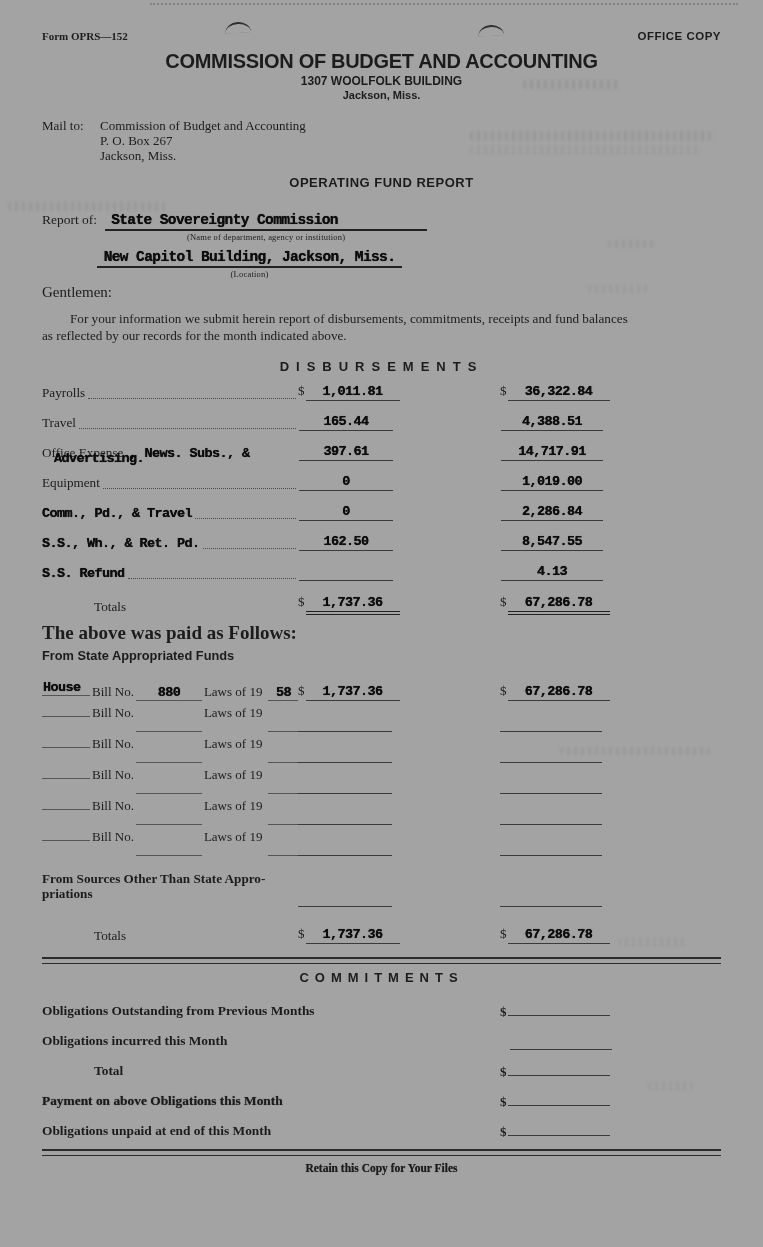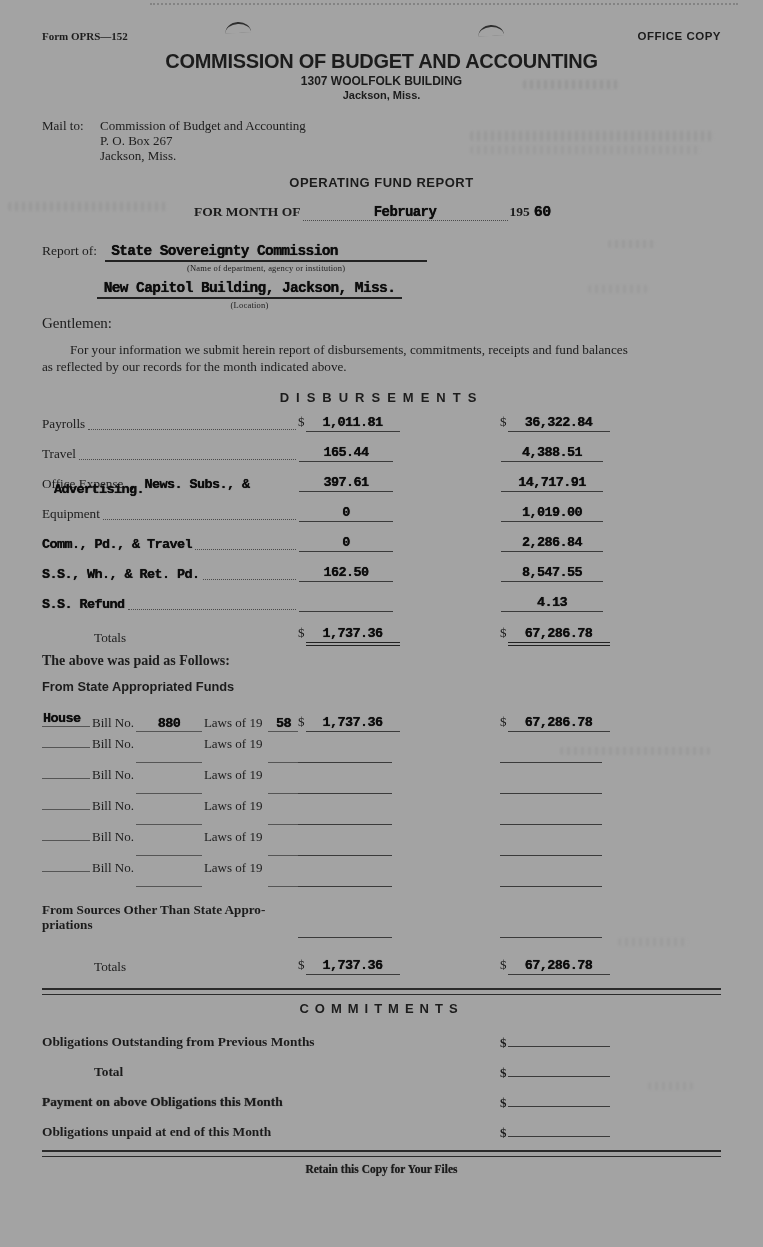--- a/index.html
+++ b/index.html
@@ -56,21 +56,21 @@
   .col1{position:absolute;left:256px;bottom:3px;display:flex;align-items:baseline;}
   .col2{position:absolute;left:458px;bottom:3px;display:flex;align-items:baseline;}
   .ds{font-size:13px;margin-right:1px;}
   .aline{display:inline-flex;justify-content:center;align-items:flex-end;width:94px;
          border-bottom:1.7px solid #3a3a3a;padding-bottom:1px;min-height:15px;}
   .col2 .aline{width:102px;}
   .aline.dbl-u{border-bottom:4px double #222;}
   .advert{position:absolute;left:12px;top:17px;}
   .tot-label{position:absolute;left:52px;bottom:3px;}
 
-  .paid-intro{margin-top:4px;font-size:14px;font-weight:700;height:26px;}
+  .paid-intro{margin-top:4px;font-size:19px;font-weight:700;height:26px;}
   .state-head{font-size:12.8px;font-weight:700;font-family:"Liberation Sans",sans-serif;height:25px;}
 
   .bill-row{position:relative;height:31px;font-size:13px;}
   .bill-flow{position:absolute;left:0;bottom:3px;display:flex;align-items:baseline;}
   .blank{display:inline-flex;justify-content:center;align-items:baseline;border-bottom:1.6px solid #555;min-height:14px;}
   .blank.pre{width:48px;position:relative;}
   .blank.pre .typed{position:absolute;left:1px;bottom:0;}
   .blank.bno{width:66px;}
   .blank.byr{width:30px;margin-left:4px;}
   .bill-txt{margin:0 2px;}
@@ -127,26 +127,20 @@
       <span class="lbl">Mail to:</span>
       <span>
         <span style="display:block">Commission of Budget and Accounting</span>
         <span style="display:block">P. O. Box 267</span>
         <span style="display:block">Jackson, Miss.</span>
       </span>
     </div>
 
     <div class="report-title">OPERATING FUND REPORT</div>
 
-    <div class="formonth">
-      <span>FOR MONTH OF</span>
-      <span class="month-blank"><span class="typed">February</span></span>
-      <span>195</span>
-      <span class="typed yr-typed">60</span>
-    </div>
 
     <div class="reportof">
       <span>Report of:</span>
       <span class="dept-wrap" style="width:322px;">
         <span class="u-blank"><span class="typed">State Sovereignty Commission</span></span>
         <span class="caption" style="display:block">(Name of department, agency or institution)</span>
       </span>
     </div>
 
     <div class="locwrap">
@@ -498,20 +492,26 @@
     <div class="sec-head" style="letter-spacing:6px;margin-top:6px;">COMMITMENTS</div>
 
     <div class="c-row" style="margin-top:8px;">
       <span class="c-label">Obligations Outstanding from Previous Months</span>
       <div class="col2">
           <span class="ds">$</span>
           <span class="aline"></span>
         </div>
     </div>
     <div class="c-row">
+      <span class="c-label">Obligations incurred this Month</span>
+      <div class="col2" style="left:468px;">
+          <span class="aline"></span>
+        </div>
+    </div>
+    <div class="c-row">
       <span class="c-label ind">Total</span>
       <div class="col2">
           <span class="ds">$</span>
           <span class="aline"></span>
         </div>
     </div>
     <div class="c-row">
       <span class="c-label" style="text-shadow:0 0 1px rgba(0,0,0,.55);">Payment on above Obligations this Month</span>
       <div class="col2">
           <span class="ds">$</span>

